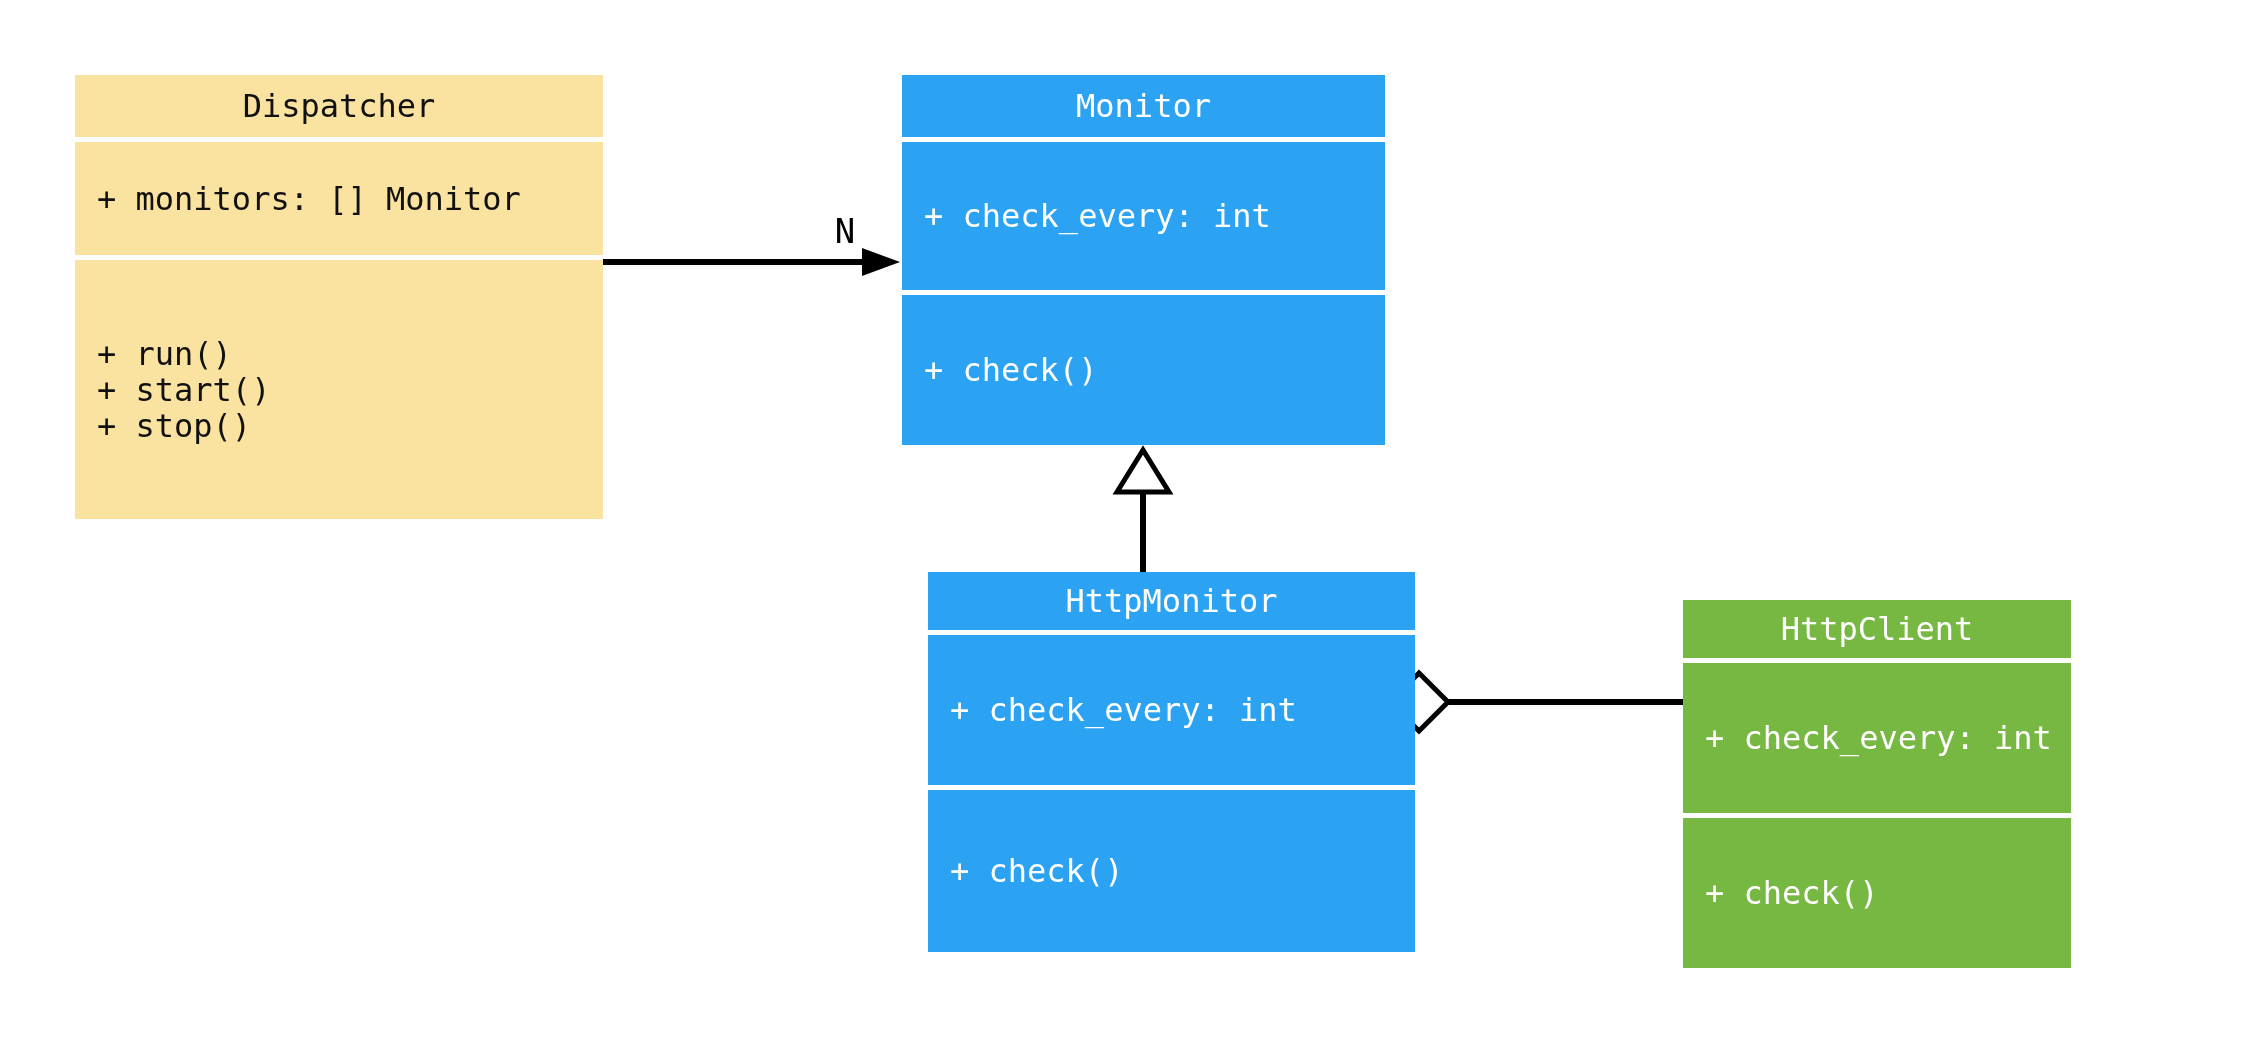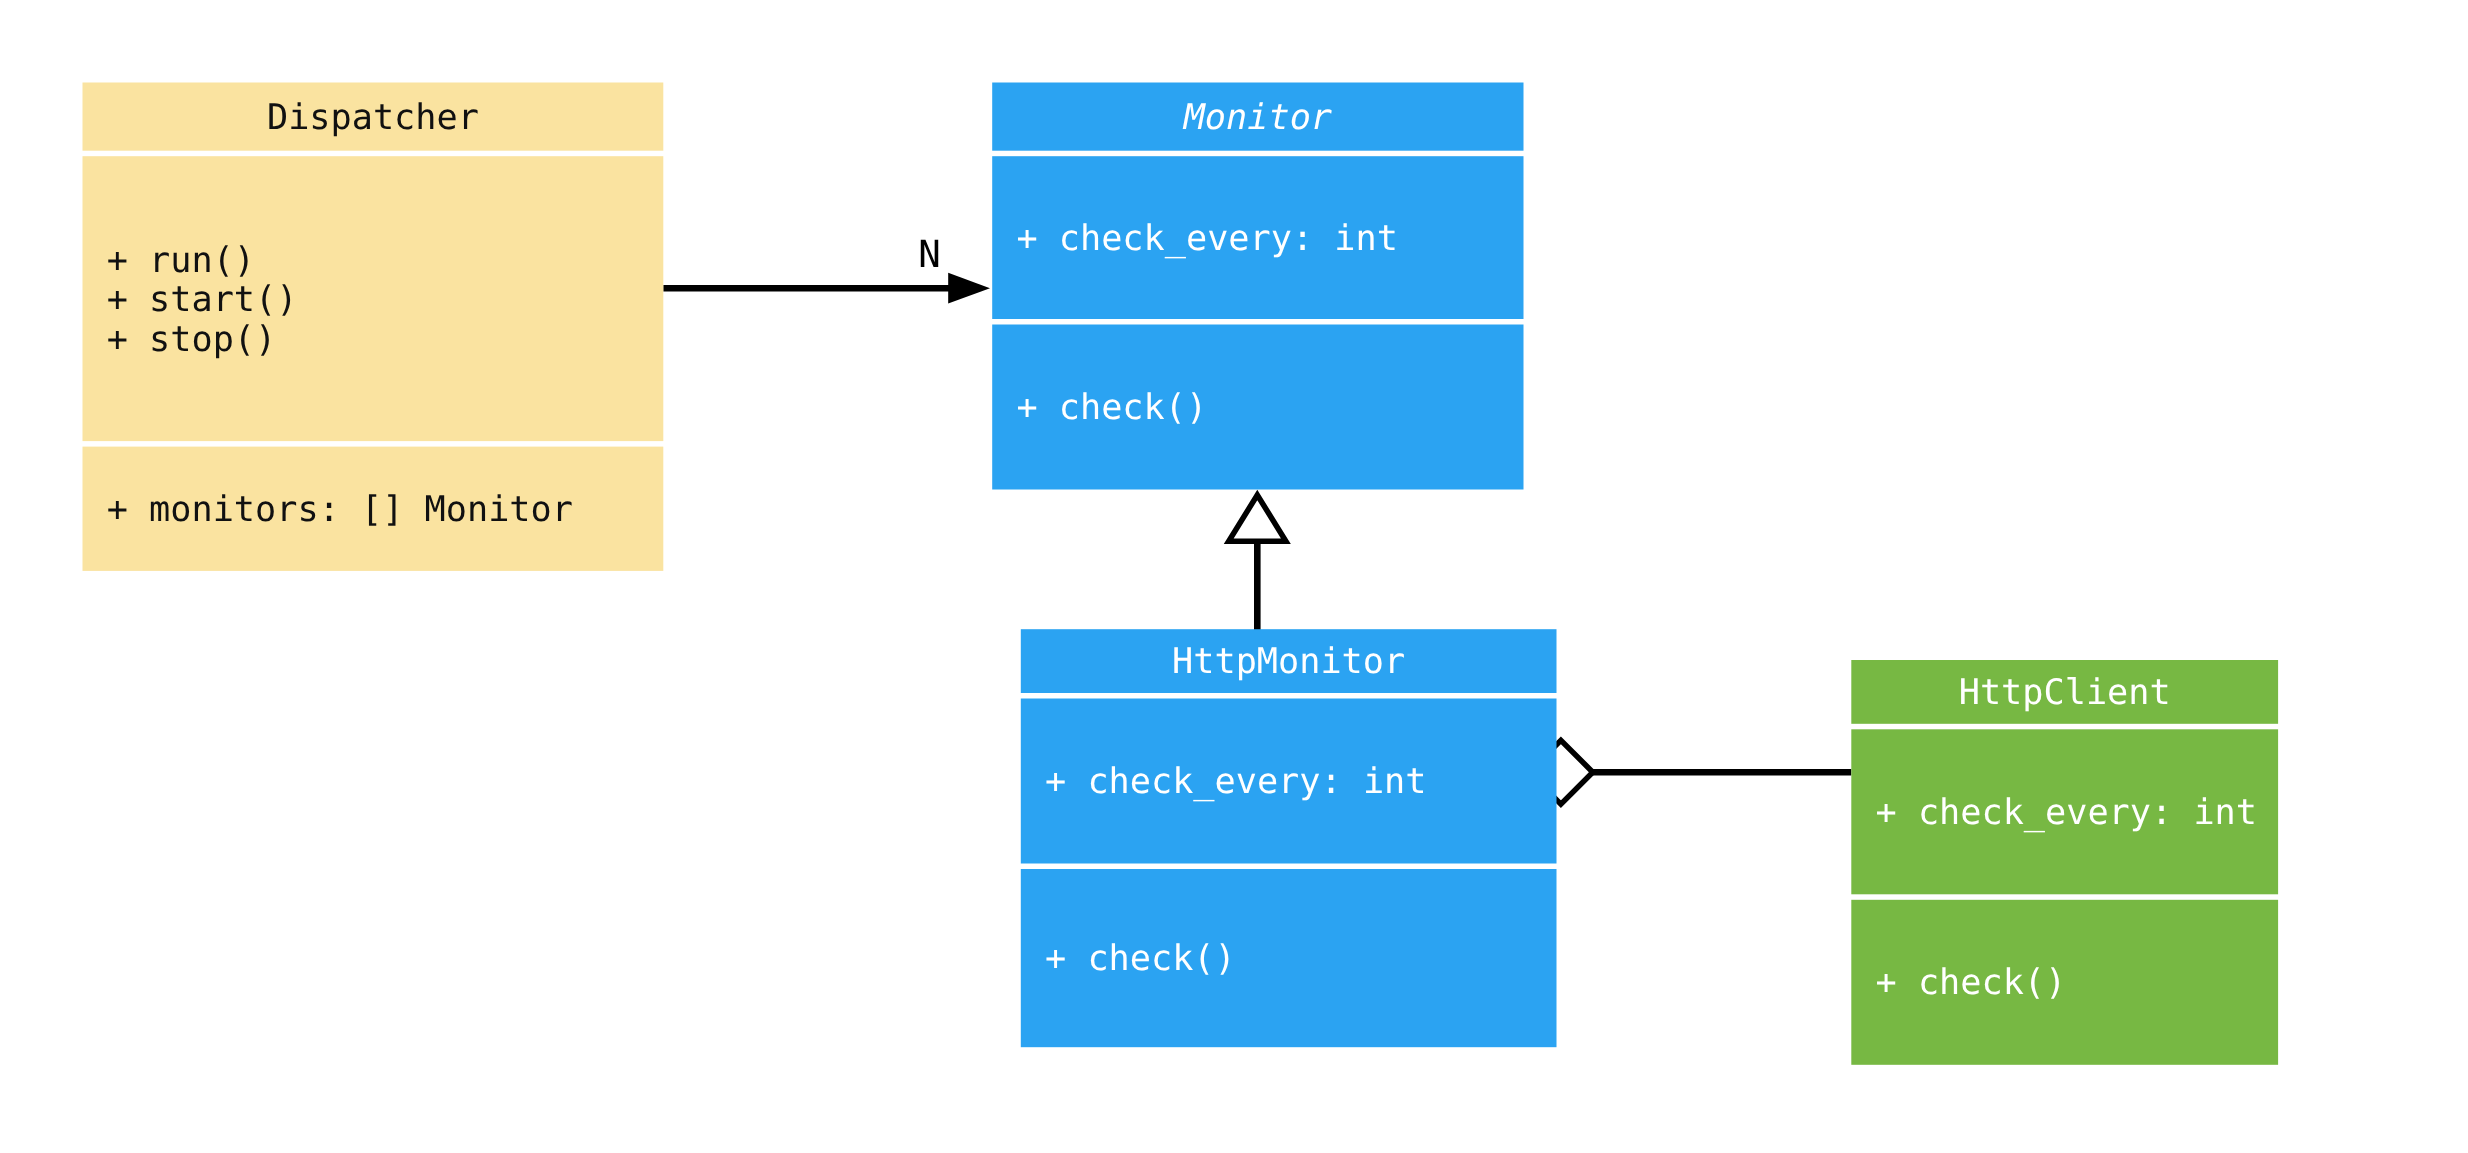--- a/index.html
+++ b/index.html
@@ -43,21 +43,20 @@
     flex: 0 0 auto;
   }
   .sec.title {
     align-items: center;
     padding: 0;
   }
   .sec.methods-sec {
     flex: 1 1 auto;
   }
   .title.abstract {
-    font-style: italic;
     text-align: right;
   }
   .member {
     white-space: pre;
   }
   
   #box-dispatcher   { left: 75px;   top: 75px;  width: 528px; height: 444px; }
   #box-dispatcher .title     { height: 62px; }
   #box-dispatcher .attrs-sec { height: 113px; }
   #box-monitor      { left: 902px;  top: 75px;  width: 483px; height: 370px; }
@@ -89,27 +88,27 @@
     </g>
 
     <g>
       <polygon points="1390,702 1419,673 1448,702 1419,731" fill="#ffffff" stroke-width="5" stroke="#000000"></polygon>
       <line x1="1448" y1="702" x2="1683" y2="702" stroke-width="6" stroke="#000000"></line>
     </g>
   </svg>
 
   <div class="class-box" id="box-dispatcher">
     <div class="sec title" style="background: rgb(250, 227, 160); color: rgb(17, 17, 17);">Dispatcher</div>
+    <div class="sec attrs-sec" style="background: rgb(250, 227, 160); color: rgb(17, 17, 17);">
+      <div class="member">+ monitors: [] Monitor</div>
+    </div>
     <div class="sec methods-sec" style="background: rgb(250, 227, 160); color: rgb(17, 17, 17);">
       <div class="member">+ run()</div>
       <div class="member">+ start()</div>
       <div class="member">+ stop()</div>
-    </div>
-    <div class="sec attrs-sec" style="background: rgb(250, 227, 160); color: rgb(17, 17, 17);">
-      <div class="member">+ monitors: [] Monitor</div>
     </div>
   </div>
 
   <div class="class-box" id="box-monitor">
     <div class="sec title abstract" style="background: rgb(43, 163, 242); color: rgb(255, 255, 255);">Monitor</div>
     <div class="sec attrs-sec" style="background: rgb(43, 163, 242); color: rgb(255, 255, 255);">
       <div class="member">+ check_every: int</div>
     </div>
     <div class="sec methods-sec" style="background: rgb(43, 163, 242); color: rgb(255, 255, 255);">
       <div class="member">+ check()</div>

